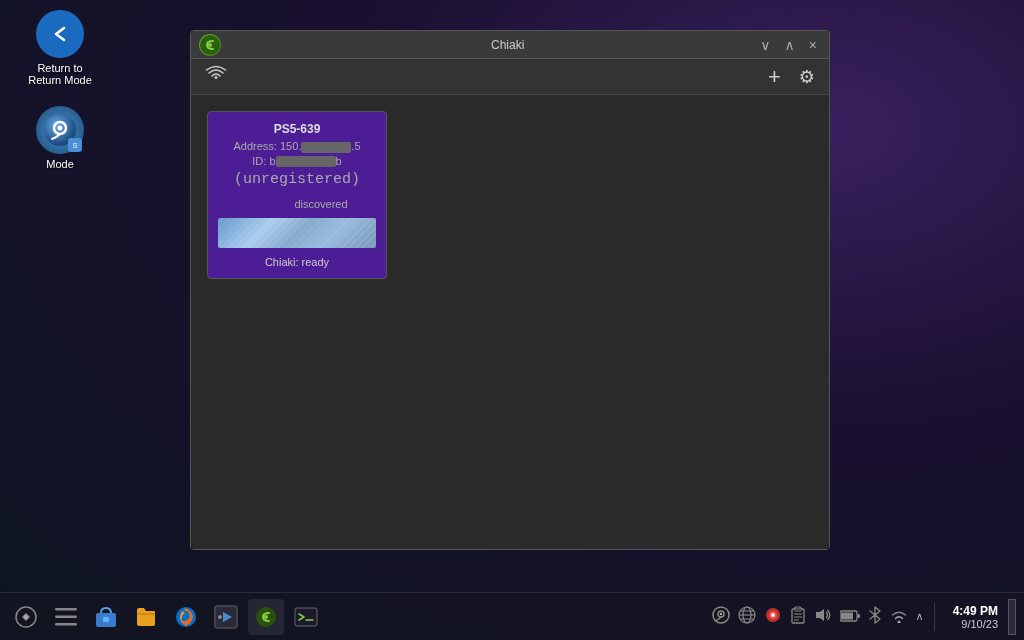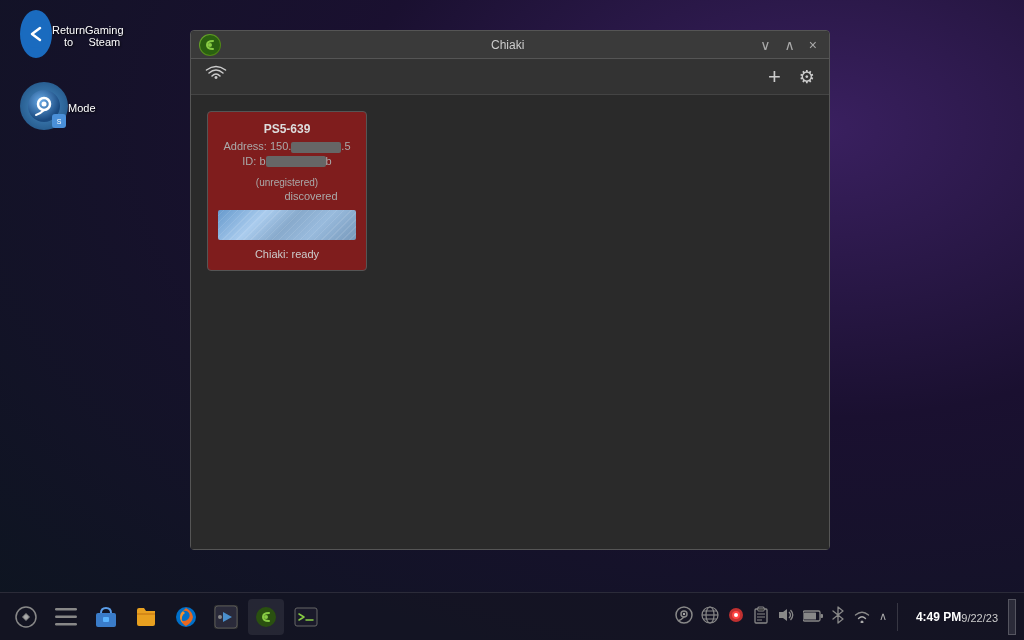--- a/index.html
+++ b/index.html
@@ -18,21 +18,21 @@
       position: absolute;
       top: 10px;
       left: 20px;
       display: flex;
       flex-direction: column;
       gap: 20px;
     }
 
     .desktop-icon {
       display: flex;
-      flex-direction: row;
+      flex-direction: column;
       align-items: center;
       cursor: pointer;
       width: 80px;
     }
 
     .desktop-icon .icon-img {
       width: 48px;
       height: 48px;
       border-radius: 50%;
       display: flex;
@@ -138,24 +138,24 @@
     
     .window-content {
       flex: 1;
       background: #2a2a2a;
       padding: 16px;
       overflow: auto;
     }
 
     
     .ps5-card {
-      background: #7f1d1d;
+      background: #4c1d95;
       border: 1px solid #555;
       border-radius: 4px;
-      width: 160px;
+      width: 180px;
       padding: 10px;
       display: flex;
       flex-direction: column;
       align-items: center;
     }
 
     .ps5-card-title {
       color: #ddd;
       font-size: 12px;
       font-weight: bold;
@@ -164,27 +164,28 @@
 
     .ps5-card-address {
       color: #aaa;
       font-size: 11px;
       margin-bottom: 2px;
     }
 
     .ps5-card-id {
       color: #aaa;
       font-size: 11px;
-      margin-bottom: 10px;
+      margin-bottom: 4px;
     }
 
     .ps5-card-status {
       color: #aaa;
-      font-size: 10px;
-      margin-bottom: 2px;
+      font-size: 15px;
+      margin-bottom: 10px;
+      font-family: Liberation Mono, monospace;
     }
 
     .ps5-card-discovered {
       color: #aaa;
       font-size: 11px;
       margin-bottom: 8px;
       margin-left: 48px;
     }
 
     .ps5-card-banner {
@@ -261,21 +262,21 @@
     }
 
     .sys-icon {
       color: #ccc;
       font-size: 14px;
       cursor: pointer;
     }
 
     .clock-area {
       display: flex;
-      flex-direction: row;
+      flex-direction: column;
       align-items: flex-end;
       margin-left: 8px;
     }
 
     .clock-time {
       color: #fff;
       font-size: 12px;
       font-weight: bold;
     }
 
@@ -348,21 +349,21 @@
 
   <div class="desktop-icon">
     <div class="icon-img return-icon-bg">
 
       <svg width="32" height="32" viewBox="0 0 32 32" fill="none">
         <circle cx="16" cy="16" r="14" fill="#1a6bbf"></circle>
         <path d="M20 10 L12 16 L20 22" stroke="white" stroke-width="2.5" fill="none" stroke-linecap="round" stroke-linejoin="round"></path>
       </svg>
     </div>
     <span class="icon-label" style="white-space:pre-line;">Return to</span>
-    <span class="icon-label">Gaming Steam</span>
+    <span class="icon-label">Return Mode</span>
   </div>
 
   <div class="desktop-icon">
     <div class="icon-img steam-icon-bg" style="position:relative;">
 
       <svg width="36" height="36" viewBox="0 0 36 36">
         <circle cx="18" cy="18" r="16" fill="url(#steamGrad)"></circle>
         <defs>
           <radialGradient id="steamGrad" cx="40%" cy="35%" r="60%">
             <stop offset="0%" stop-color="#6aabe8"></stop>
@@ -581,18 +582,18 @@
         </svg>
       </span>
 
       <span class="sys-icon" style="font-size:11px; color:#aaa;">∧</span>
     </div>
 
     <div class="taskbar-separator"></div>
 
     <div class="clock-area">
       <span class="clock-time">4:49 PM</span>
-      <span class="clock-date">9/22/23</span>
+      <span class="clock-date">9/10/23</span>
     </div>
 
     <div class="show-desktop-btn"></div>
   </div>
 </div>
 
 </body></html>

